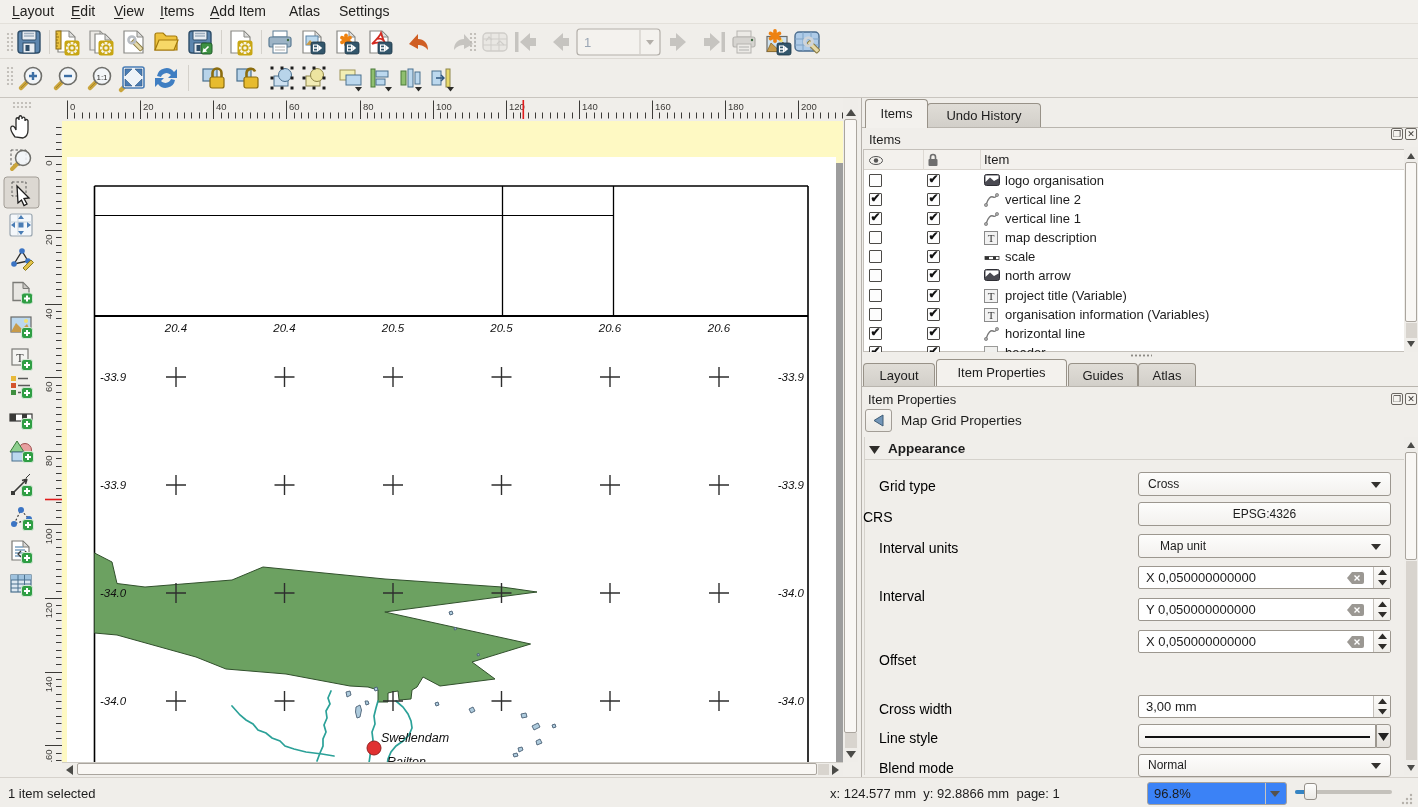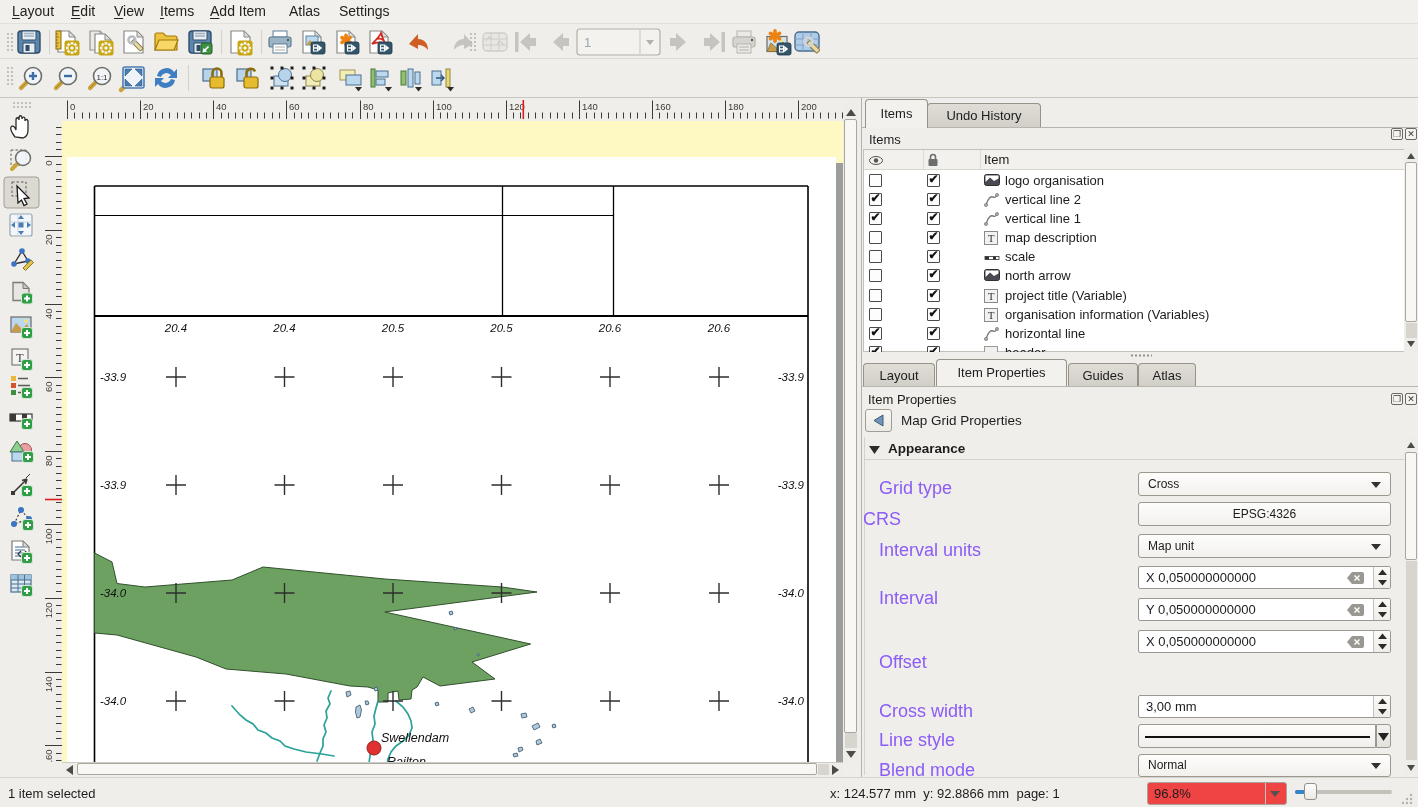--- a/index.html
+++ b/index.html
@@ -31,21 +31,21 @@
 .paneltitle { position:absolute; font-size:13px; color:#1c1c1c; }
 .winbtn { position:absolute; width:12px; height:12px; border:1px solid #6b6762; border-radius:2px; background:#f5f3ef; font-size:9px; line-height:10px; text-align:center; color:#3c3936; }
 
 #itemstable { position:absolute; left:1px; top:51px; width:542px; height:203px; background:#ffffff; border:1px solid #c4c0ba; border-right:none; }
 .listrow { position:absolute; left:0; width:100%; height:19px; font-size:13px; }
 .cb { position:absolute; width:13px; height:13px; border:1px solid #4c4a47; background:#fdfdfd; border-radius:1px; }
 .cb.checked::after { content:"✔"; position:absolute; left:0.5px; top:-2.5px; font-size:12px; font-weight:bold; color:#111; }
 
 .combo { position:absolute; background:linear-gradient(#fdfdfc,#f3f1ee); border:1px solid #9c978f; border-radius:3px; font-size:12px; }
 .spin  { position:absolute; background:#ffffff; border:1px solid #9c978f; border-radius:2px; font-size:13px; }
-.formlabel { position:absolute; font-size:18px; color:#8b5cf6; }
+.formlabel { position:absolute; font-size:14px; color:#000000; }
 
 #statusbar { position:absolute; left:0; top:777px; width:1418px; height:30px; background:#f0eeea; border-top:1px solid #d6d2cc; font-size:13px; }
 </style>
 </head>
 <body>
 <div id="menubar">
 <span style="left:12px"><u>L</u>ayout</span>
 <span style="left:71px"><u>E</u>dit</span>
 <span style="left:114px"><u>V</u>iew</span>
 <span style="left:160px"><u>I</u>tems</span>
@@ -820,21 +820,21 @@
 <div class="combo" style="left:276px;top:374px;width:253px;height:24px;">
       <span style="position:absolute;left:9px;top:4px;">Cross</span>
       <svg width="10" height="6" viewBox="0 0 10 6" style="position:absolute;right:9px;top:9px;">
         <path d="M0,0 H10 L5,6 Z" fill="#33312e"></path>
       </svg>
     </div>
 <div class="formlabel" style="left:1px;top:411px;">CRS</div>
 <div class="combo" style="left:276px;top:404px;width:253px;height:24px;text-align:center;line-height:23px;">EPSG:4326</div>
 <div class="formlabel" style="left:17px;top:442px;">Interval units</div>
 <div class="combo" style="left:276px;top:436px;width:253px;height:24px;">
-      <span style="position:absolute;left:9px;top:4px;">Map unit</span>
+      <span style="position:absolute;left:21px;top:4px;">Map unit</span>
       <svg width="10" height="6" viewBox="0 0 10 6" style="position:absolute;right:9px;top:9px;">
         <path d="M0,0 H10 L5,6 Z" fill="#33312e"></path>
       </svg>
     </div>
 <div class="formlabel" style="left:17px;top:490px;">Interval</div>
 <div class="spin" style="left:276px;top:468px;width:253px;height:23px;">
       <span style="position:absolute;left:7px;top:3px;">X 0,050000000000</span>
       <svg width="17" height="12" viewBox="0 0 17 12" style="position:absolute;right:26px;top:5px;">
         <path d="M5,0 H15 a2,2 0 0 1 2,2 V10 a2,2 0 0 1 -2,2 H5 L0,6 Z" fill="#9b9893" transform="scale(1,1)"></path>
         <path d="M7.5,3.5 L12.5,8.5 M12.5,3.5 L7.5,8.5" stroke="#ffffff" stroke-width="1.4"></path>
@@ -902,21 +902,21 @@
 
 <div class="sbtrack" style="left:542px;top:339px;width:14px;height:338px;"></div>
 <div class="sbarrow" style="left:545px;top:344px;border-left:4.5px solid transparent;border-right:4.5px solid transparent;border-bottom:6px solid #4b4b48;"></div>
 <div class="sbthumb" style="left:543px;top:354px;width:12px;height:108px;"></div>
 <div class="sbtrough" style="left:544px;top:463px;width:11px;height:199px;"></div>
 <div class="sbarrow" style="left:545px;top:667px;border-left:4.5px solid transparent;border-right:4.5px solid transparent;border-top:6px solid #4b4b48;"></div>
 </div>
 <div id="statusbar">
 <span style="position:absolute;left:8px;top:8px;">1 item selected</span>
 <span style="position:absolute;left:830px;top:8px;">x: 124.577 mm&nbsp; y: 92.8866 mm&nbsp; page: 1</span>
-<div style="position:absolute;left:1147px;top:4px;width:140px;height:23px;background:#ef4444;border:1px solid #a7a29b;border-radius:3px;">
+<div style="position:absolute;left:1147px;top:4px;width:140px;height:23px;background:#3b82f6;border:1px solid #a7a29b;border-radius:3px;">
 <span style="position:absolute;left:6px;top:3px;font-size:13px;">96.8%</span>
 <div style="position:absolute;right:20px;top:0;width:1px;height:21px;background:#c9c5bf;"></div>
 <svg width="10" height="6" viewBox="0 0 10 6" style="position:absolute;right:6px;top:8px;">
         <path d="M0,0 H10 L5,6 Z" fill="#55524e"></path>
       </svg>
 </div>
 <div style="position:absolute;left:1295px;top:12px;width:97px;height:4px;background:#c4c1bb;border-radius:2px;"></div>
 <div style="position:absolute;left:1295px;top:12px;width:14px;height:4px;background:#3584c4;border-radius:2px;"></div>
 <div style="position:absolute;left:1304px;top:5px;width:13px;height:17px;background:linear-gradient(#fdfdfc,#eceae6);border:1px solid #948f88;border-radius:3px;"></div>
 <svg width="14" height="14" viewBox="0 0 14 14" style="position:absolute;left:1400px;top:14px;">

